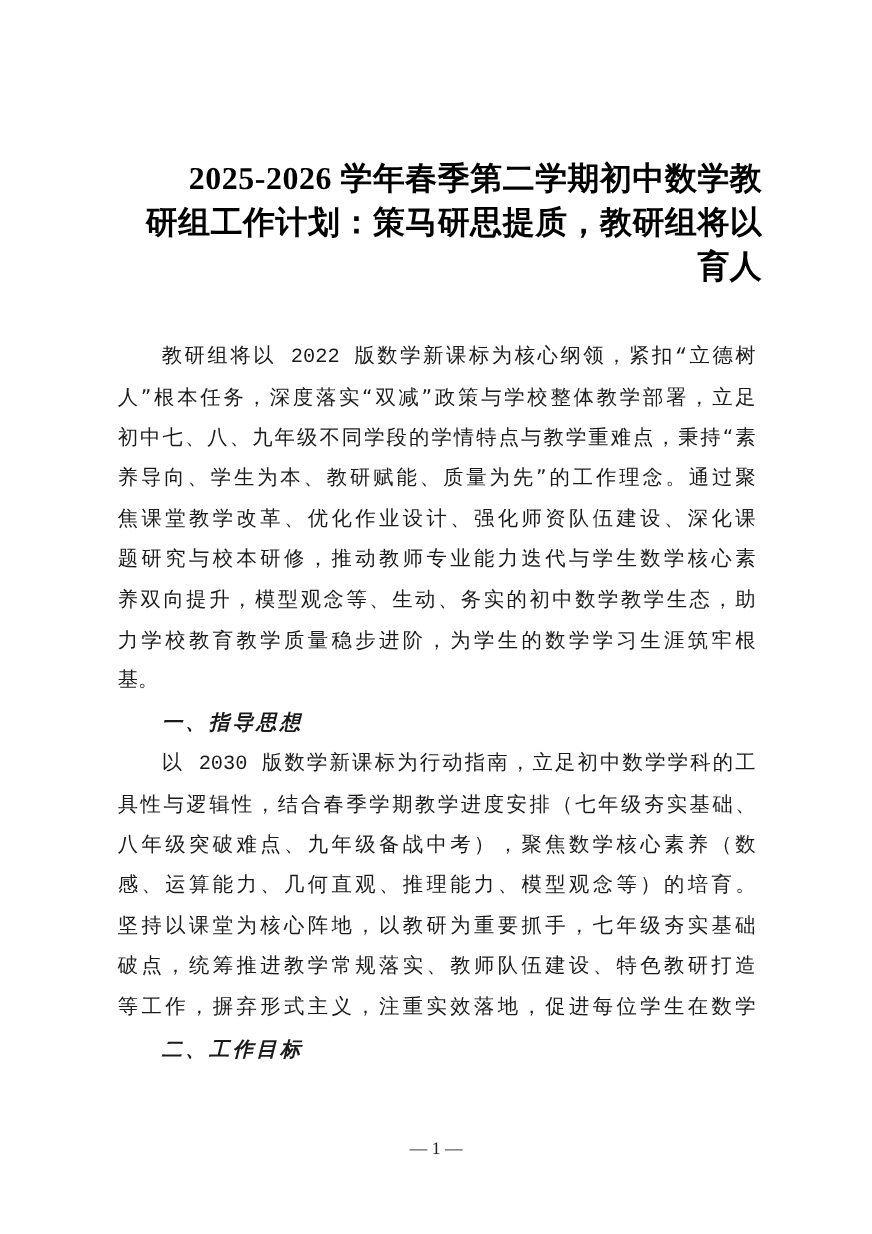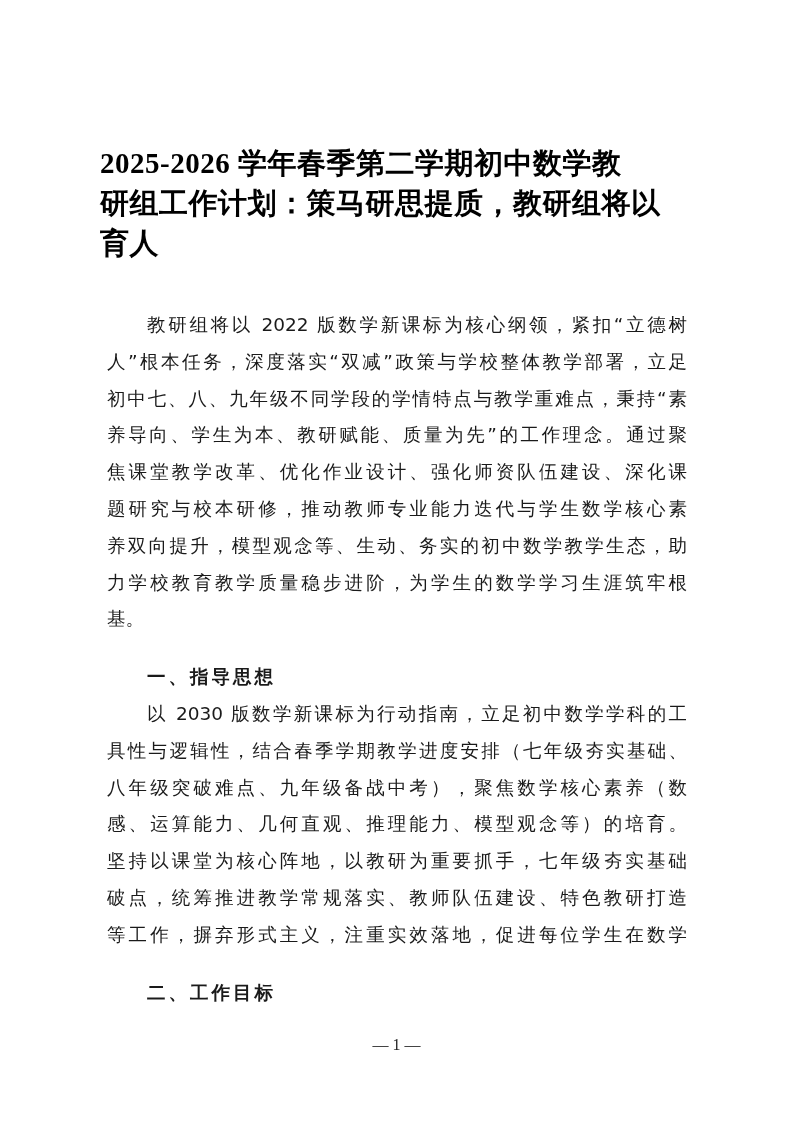--- a/index.html
+++ b/index.html
@@ -20,21 +20,21 @@
       left: 0; top: 0;
       width: 793px;
       height: 1122px;
       background: #ffffff;
     }
     .title {
       position: absolute;
       left: 100px;
       top: 143px;
       width: 593px;
-      text-align: left;
+      text-align: right;
       font-family: "Liberation Serif", "DejaVu Serif", serif;
       font-weight: bold;
       font-size: 29px;
       line-height: 40px;
       letter-spacing: 0.5px;
       color: #000000;
     }
     .title .tline { display: block; white-space: nowrap; }
     .body {
       position: absolute;
@@ -47,29 +47,30 @@
       color: #1a1a1a;
     }
     .line {
       display: block;
       white-space: nowrap;
       text-align: justify;
       text-align-last: justify;
       height: 36.8px;
     }
     .line.last { text-align-last: left; }
-    .line.indent { padding-left: 40px; }
+    .line.indent { padding-left: 40px; font-family: Liberation Mono, monospace; }
     .heading {
       display: block;
       white-space: nowrap;
       padding-left: 40px;
       height: 36.8px;
       font-weight: bold;
       letter-spacing: 3px;
-      margin-top: 21px;
+      margin-top: 2px;
+      font-style: italic;
     }
     .footer {
       position: absolute;
       left: 0;
       top: 1036px;
       width: 793px;
       text-align: center;
       font-family: "Liberation Serif", "DejaVu Serif", serif;
       font-size: 16px;
       color: #222;

